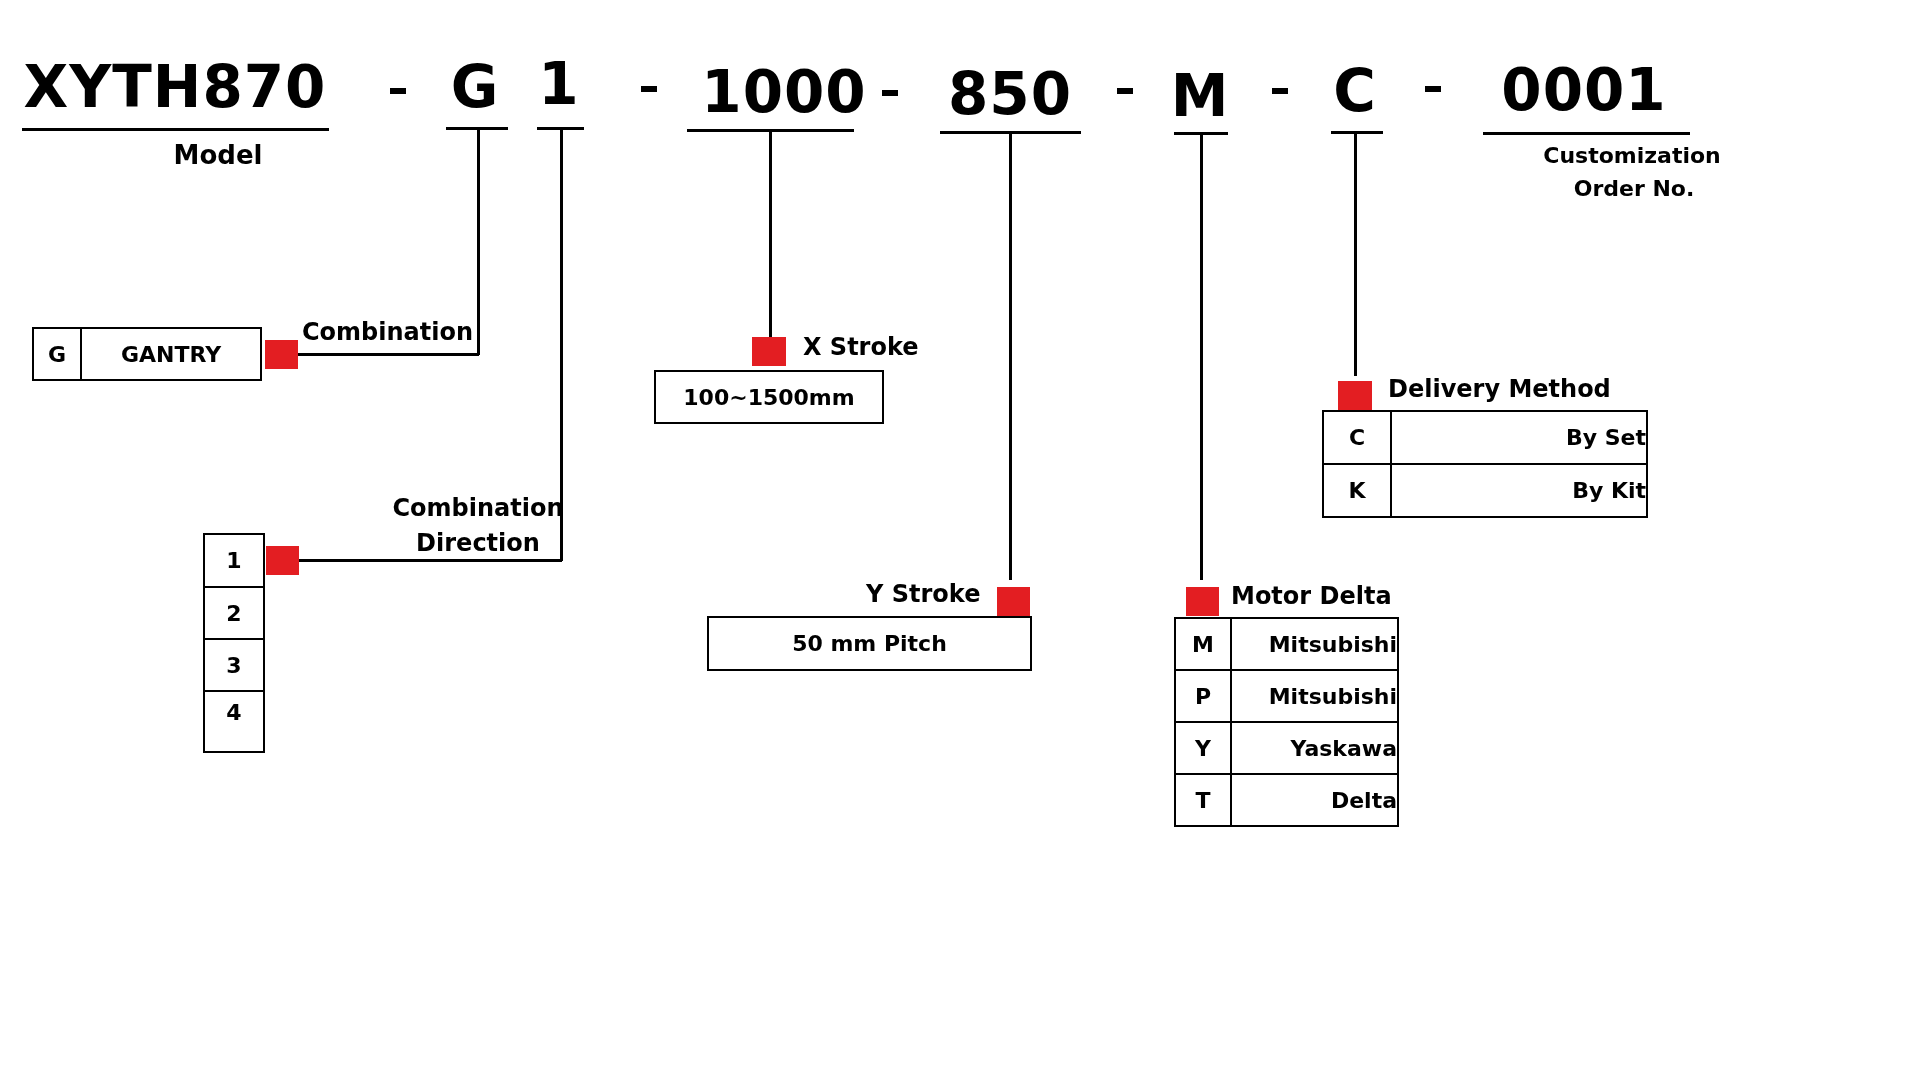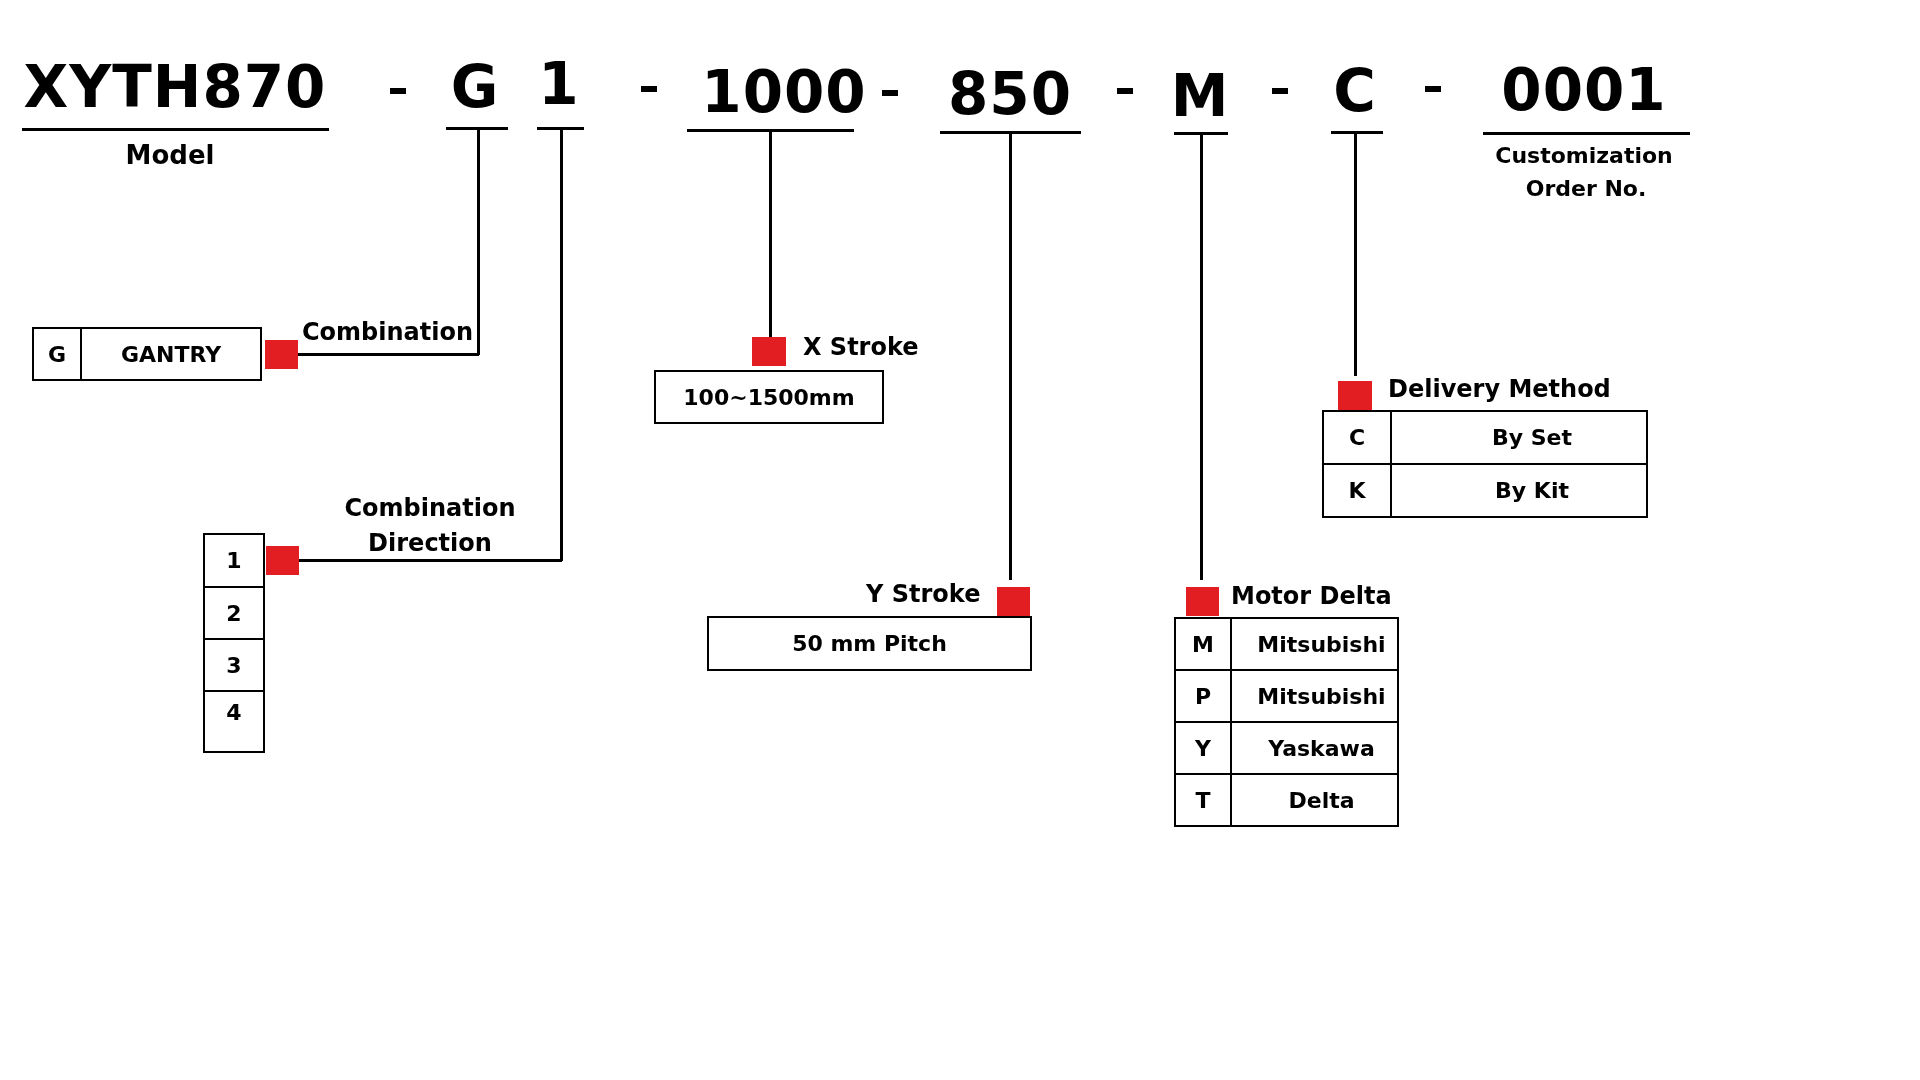--- a/index.html
+++ b/index.html
@@ -5,25 +5,25 @@
   html, body { margin:0; padding:0; background:#ffffff; }
   body { width:1920px; height:1080px; position:relative; overflow:hidden;
          font-family:"DejaVu Sans", "Liberation Sans", sans-serif; color:#000; }
   .code { position:absolute; font-weight:bold; font-size:58px; line-height:1; transform:translateX(-50%); white-space:nowrap; letter-spacing:1px; }
   .dash { position:absolute; width:16px; height:6px; background:#000; }
   .uline { position:absolute; height:3px; background:#000; }
   .vline { position:absolute; width:2.5px; background:#000; }
   .hline { position:absolute; height:2.5px; background:#000; }
   .red { position:absolute; width:33px; height:29px; }
   .label { position:absolute; font-weight:bold; font-size:24px; line-height:1.2; white-space:nowrap; }
-  .sublabel { position:absolute; font-weight:bold; font-size:22px; line-height:33px; text-align:center; transform:translateX(-50%); white-space:nowrap; }
+  .sublabel { position:absolute; font-weight:bold; font-size:22px; line-height:33px; text-align:center; transform:translateX(-50%); white-space:nowrap;margin-left:48px; }
   table.opt { position:absolute; border-collapse:collapse; font-weight:bold; font-size:22px; }
   table.opt td { border:2.5px solid #000; padding:0; height:50px; }
   .cell-center { text-align:center; }
-  .cell-left { text-align:center; padding-left:14px !important; }
+  .cell-left { text-align:right; padding-left:14px !important; }
 </style>
 </head>
 <body>
 
 <div>
   <div class="code" style="left:175px; top:58px;">XYTH870</div>
   <div class="uline" style="left:22px; top:128px; width:307px;"></div>
   <div class="sublabel" style="left:170px; top:139px; font-size:26px;">Model</div>
 
   <div class="dash" style="left:390px; top:88px;"></div>

